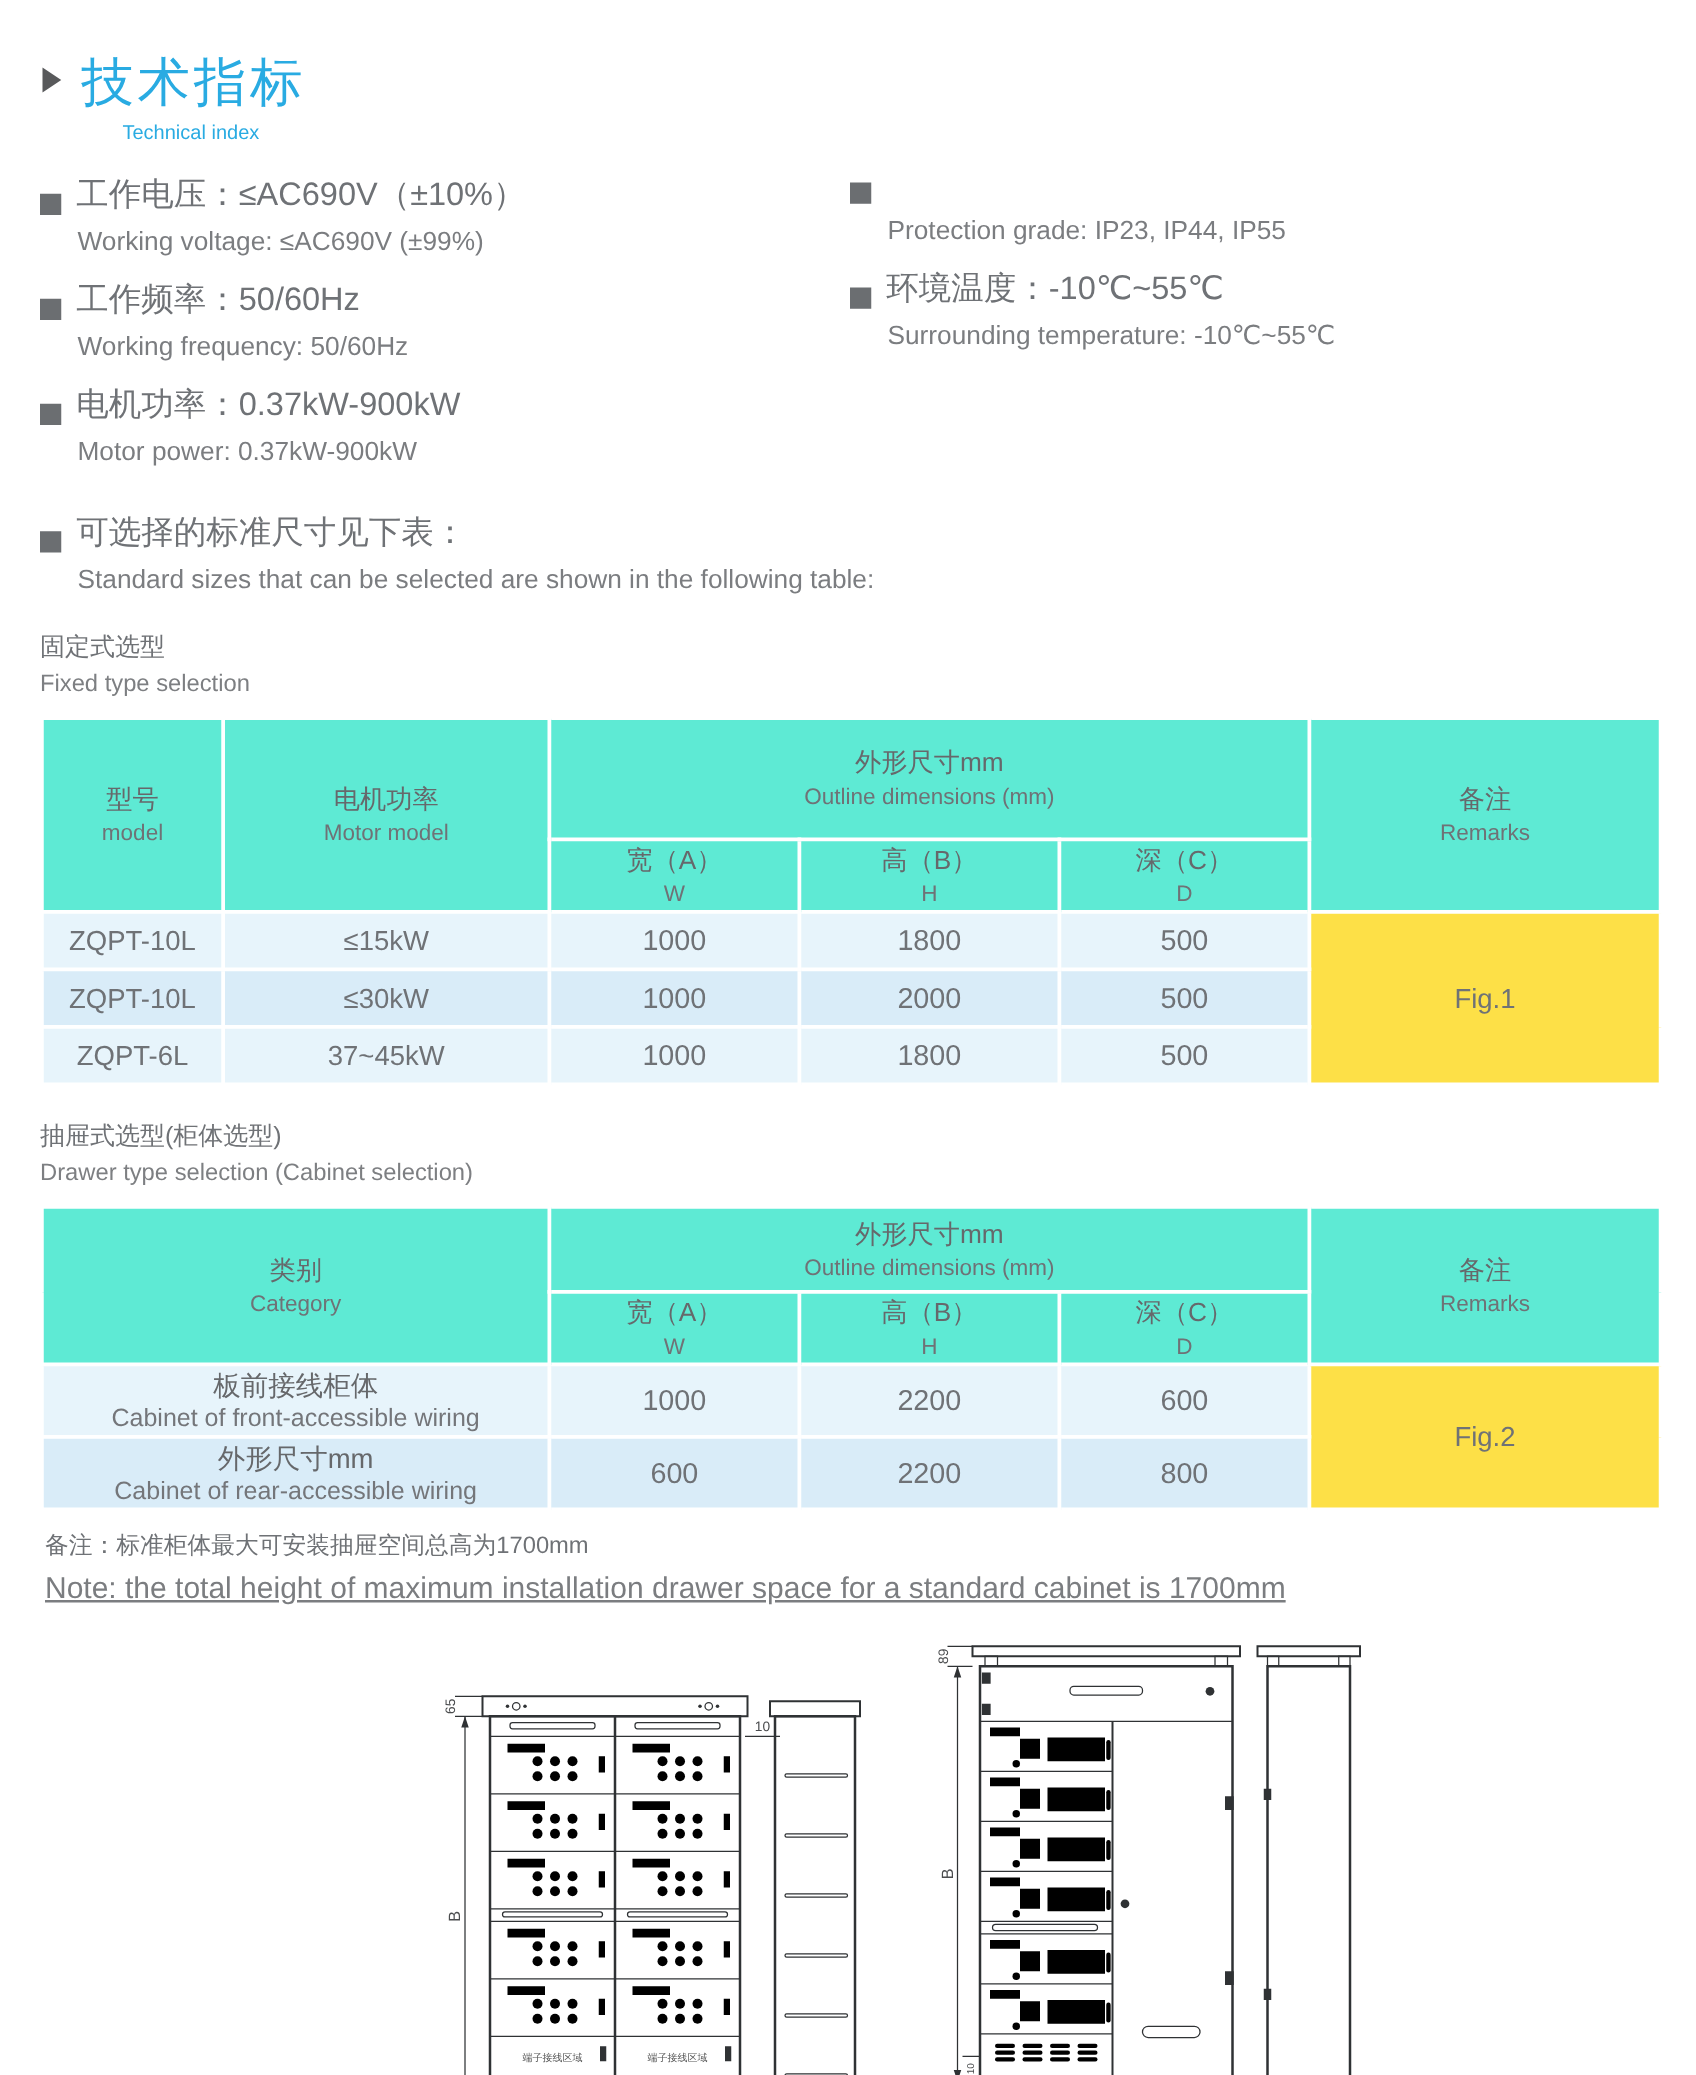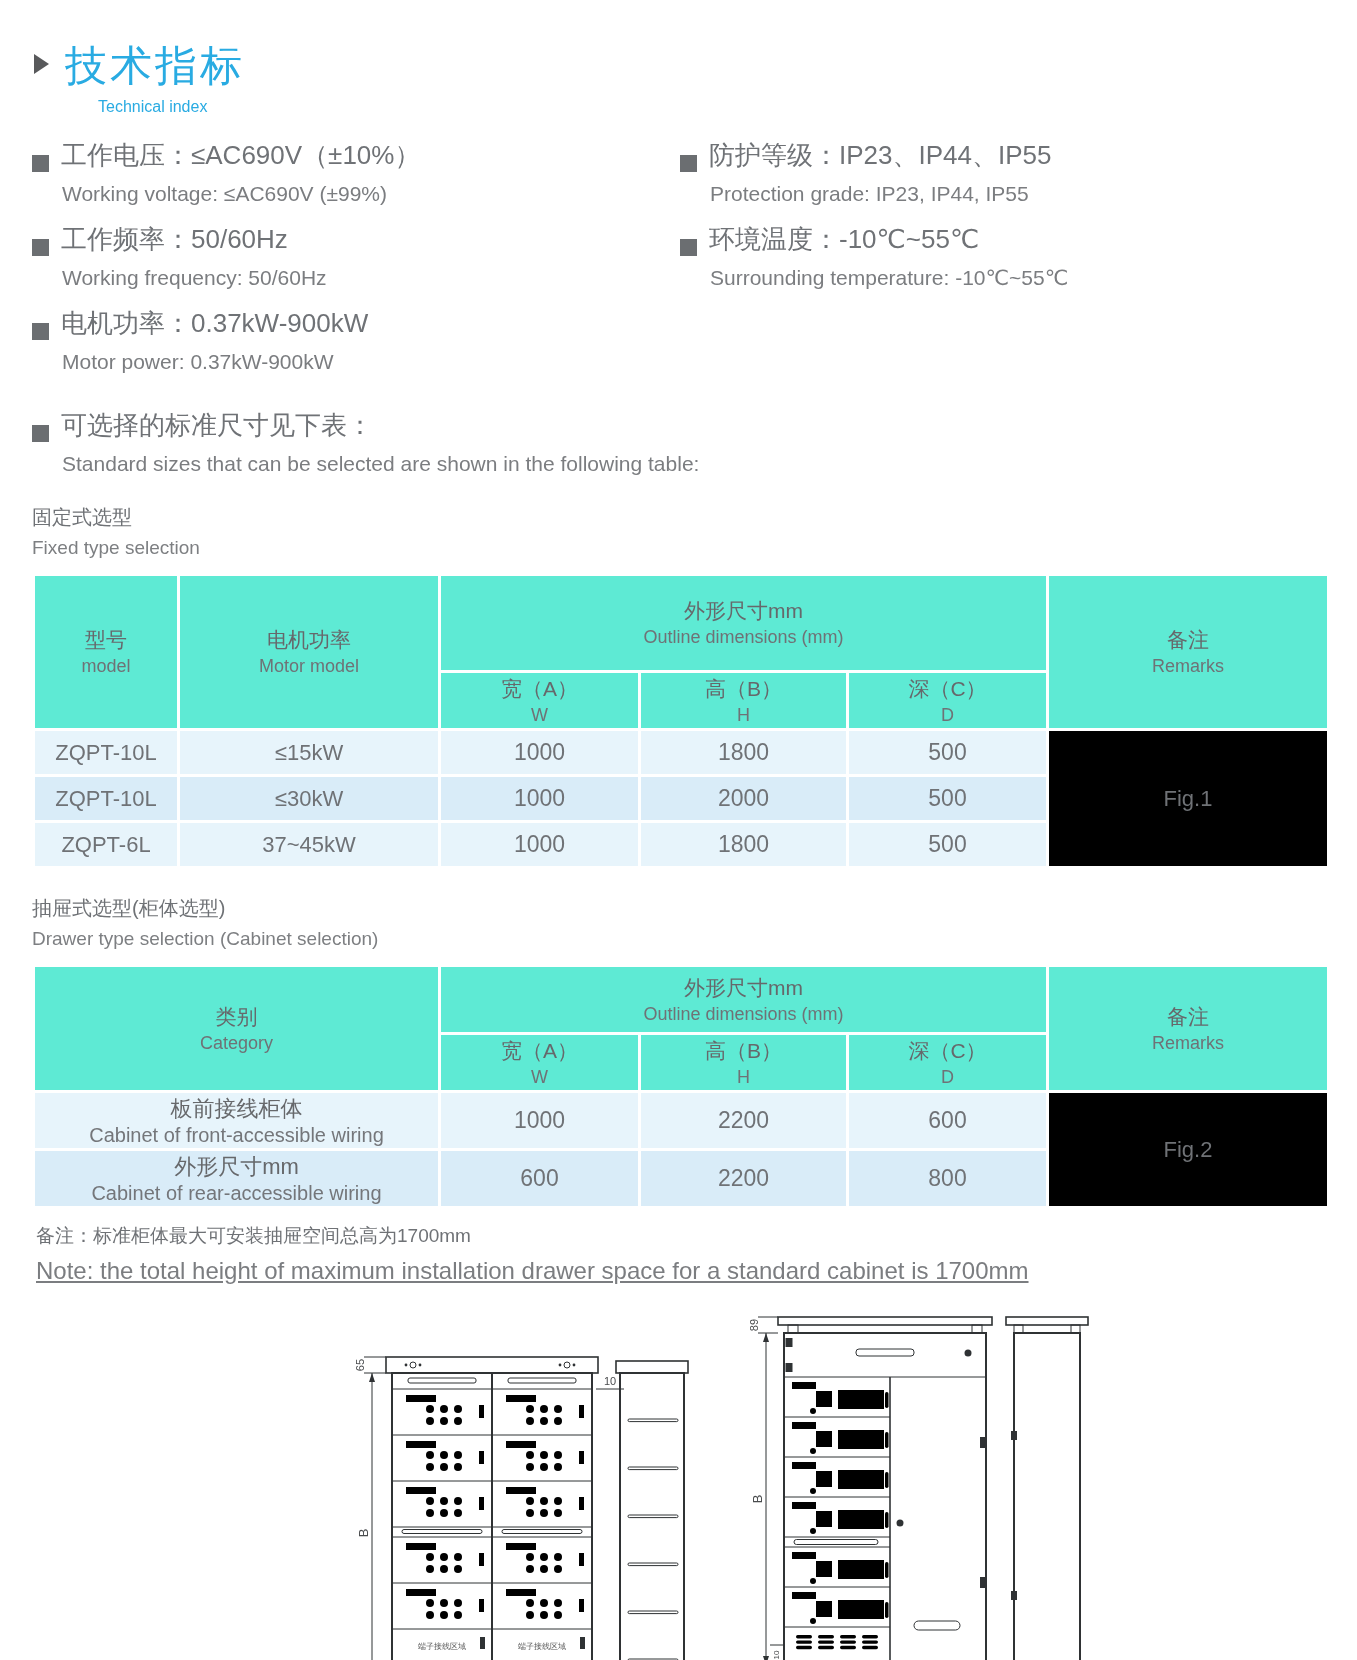--- a/index.html
+++ b/index.html
@@ -34,21 +34,21 @@
   .sec-en{font-size:19px;color:#7d7f82;margin-top:6px;}
 
   
   table.spec{border-collapse:collapse;table-layout:fixed;width:1295px;margin-top:14px;}
   table.spec td,table.spec th{border:3px solid #fff;text-align:center;vertical-align:middle;font-weight:normal;padding:0;}
   th.hd{background:#5eead4;}
   .hd-cn{font-size:21px;color:#66686b;line-height:28px;}
   .hd-en{font-size:18px;color:#6f7276;line-height:24px;}
   td.cell-lt{background:#e7f4fb;}
   td.cell-dk{background:#d9ecf8;}
-  td.cell-rm{background:#000000;}
+  td.cell-rm{background:#fde047;}
   .num{font-size:23px;color:#6f7276;}
   .model{font-size:22px;color:#6f7276;}
   .cat-cn{font-size:22px;color:#66686b;line-height:28px;}
   .cat-en{font-size:20px;color:#74767a;line-height:24px;}
   tr.hrow1{height:97px;} tr.hrow1b{height:68px;}
   tr.hrow2{height:58px;}
   tr.drow{height:46px;}
   tr.drow2{height:58px;}
 
   
@@ -105,21 +105,20 @@
               <span class="bullet"></span>
               <span>电机功率：0.37kW-900kW</span>
             </div>
           <div class="spec-en">Motor power: 0.37kW-900kW</div>
         </div>
       </div>
       <div class="spec-right">
         <div class="spec-item">
           <div class="spec-cn">
               <span class="bullet"></span>
-              <span>防护等级：IP23、IP44、IP55</span>
             </div>
           <div class="spec-en">Protection grade: IP23, IP44, IP55</div>
         </div>
         <div class="spec-item">
           <div class="spec-cn">
               <span class="bullet"></span>
               <span>环境温度：-10℃~55℃</span>
             </div>
           <div class="spec-en">Surrounding temperature: -10℃~55℃</div>
         </div>

